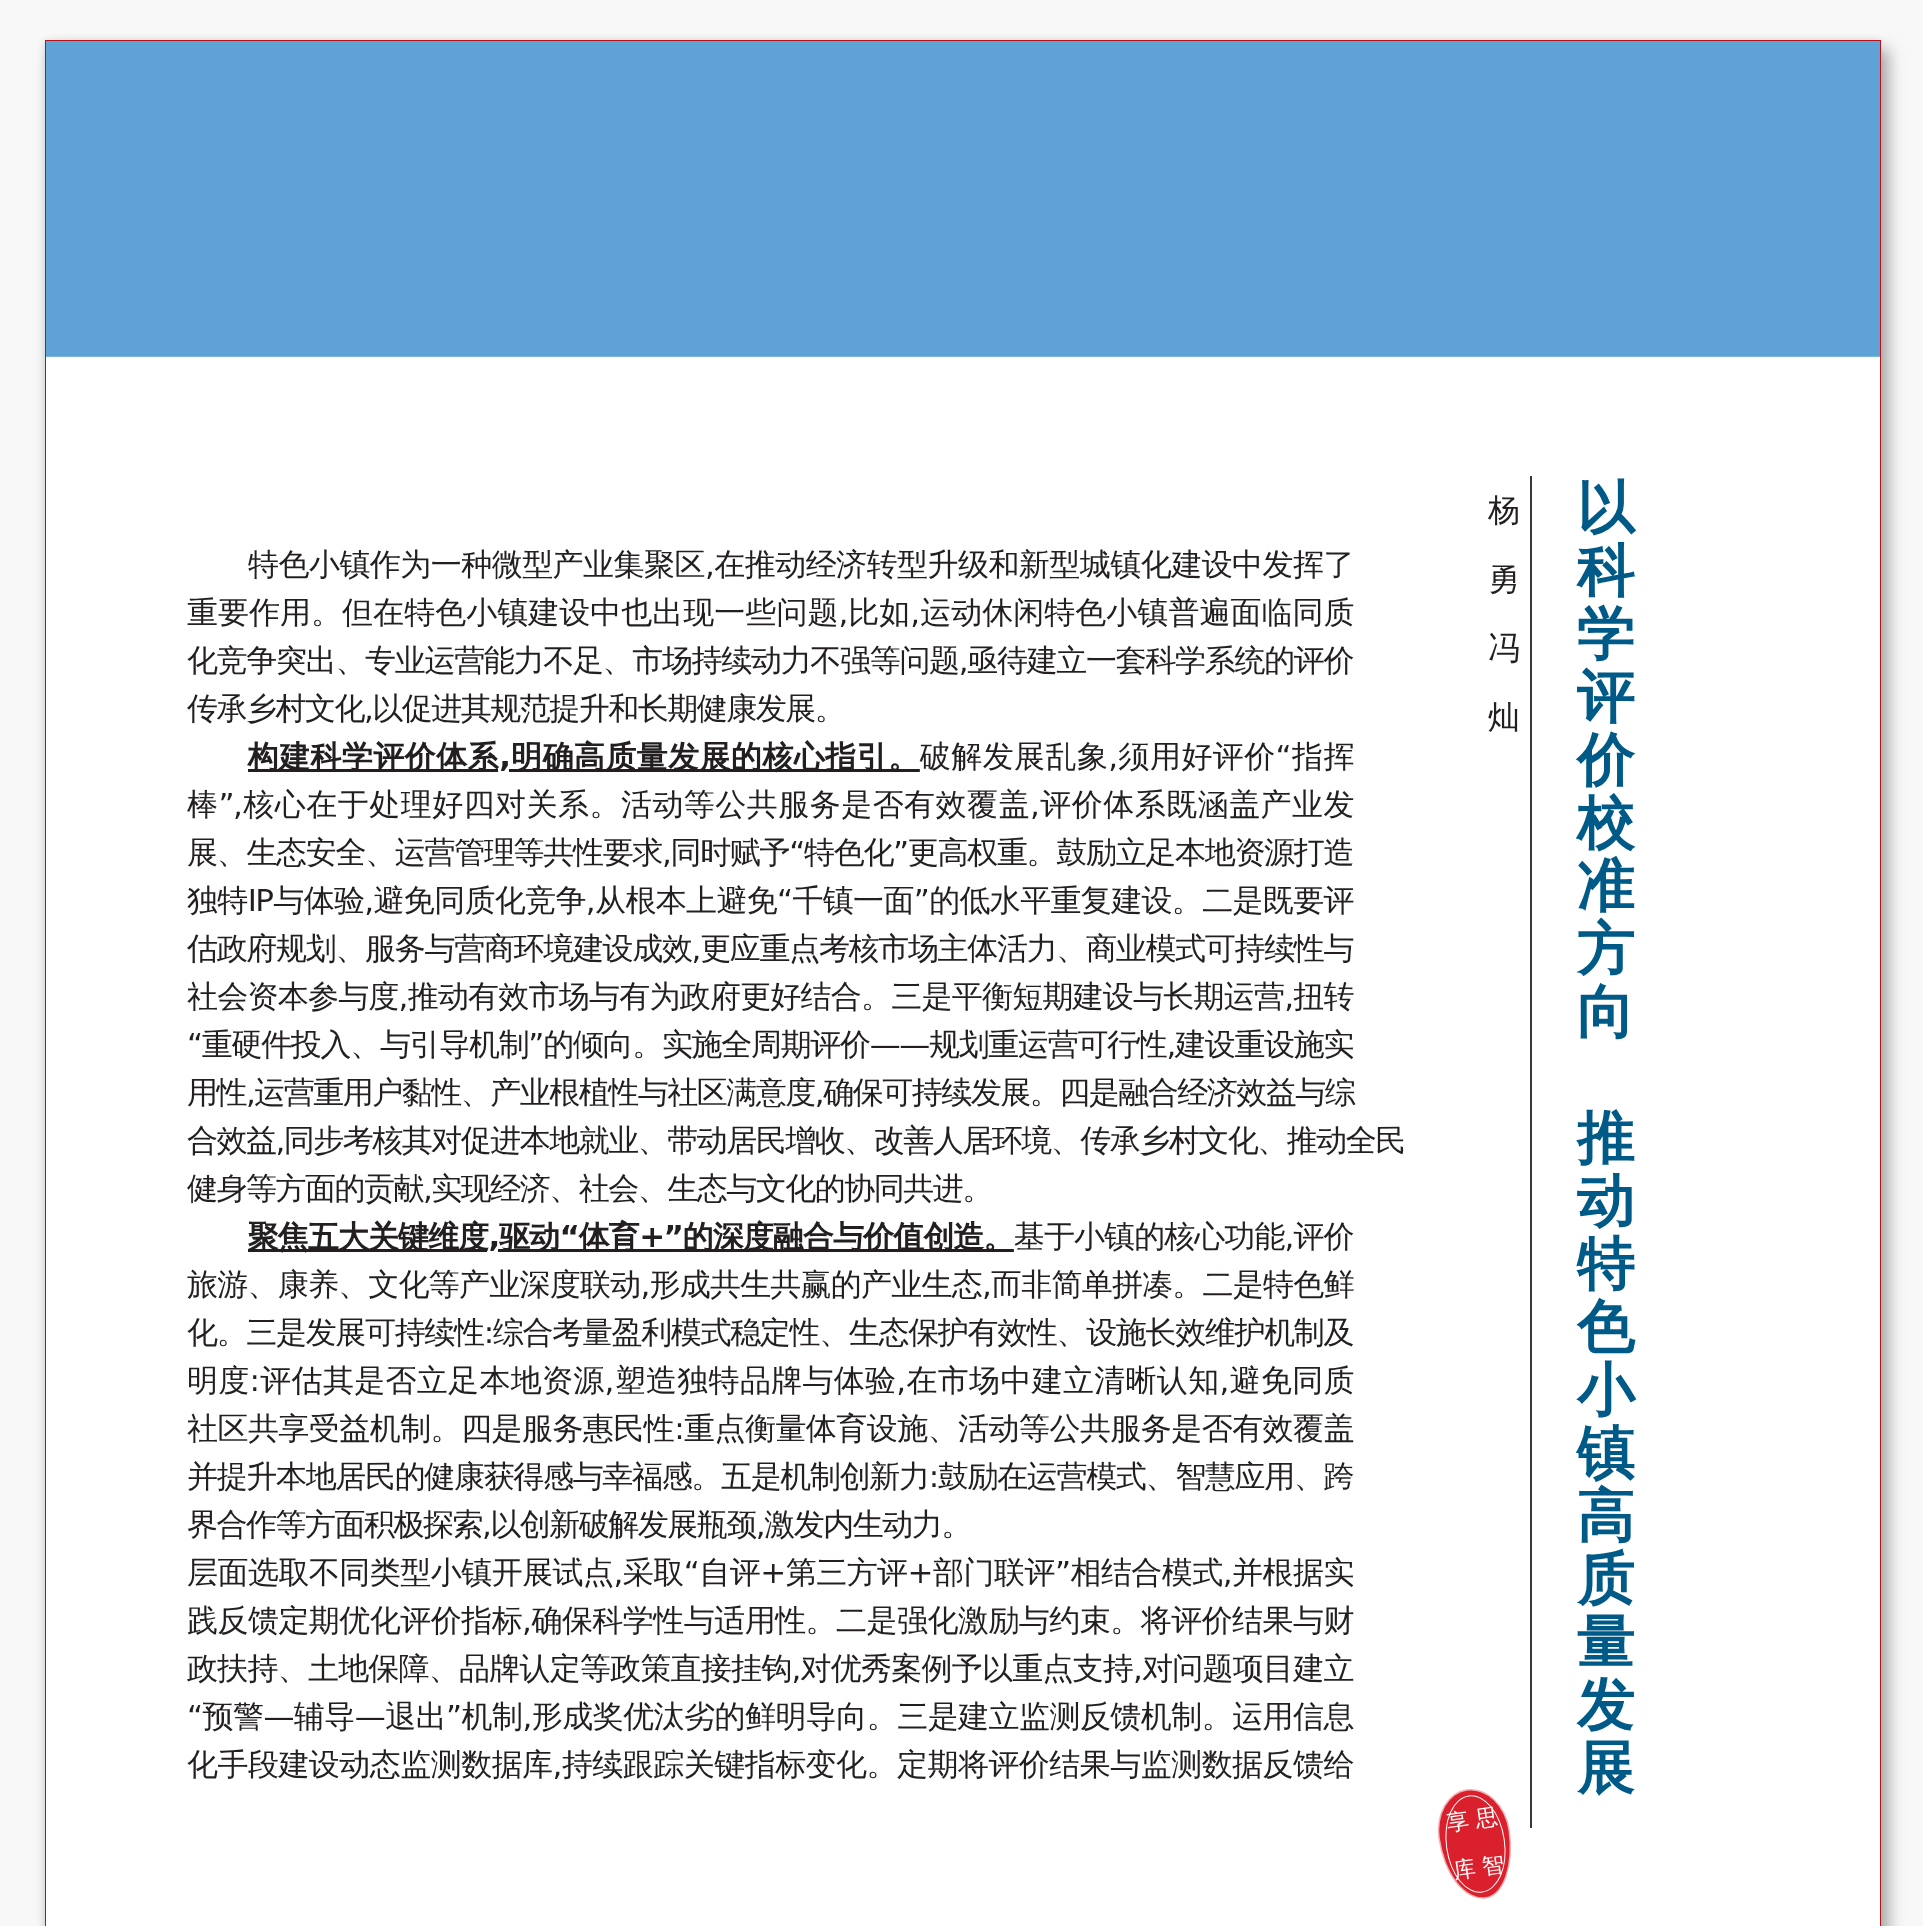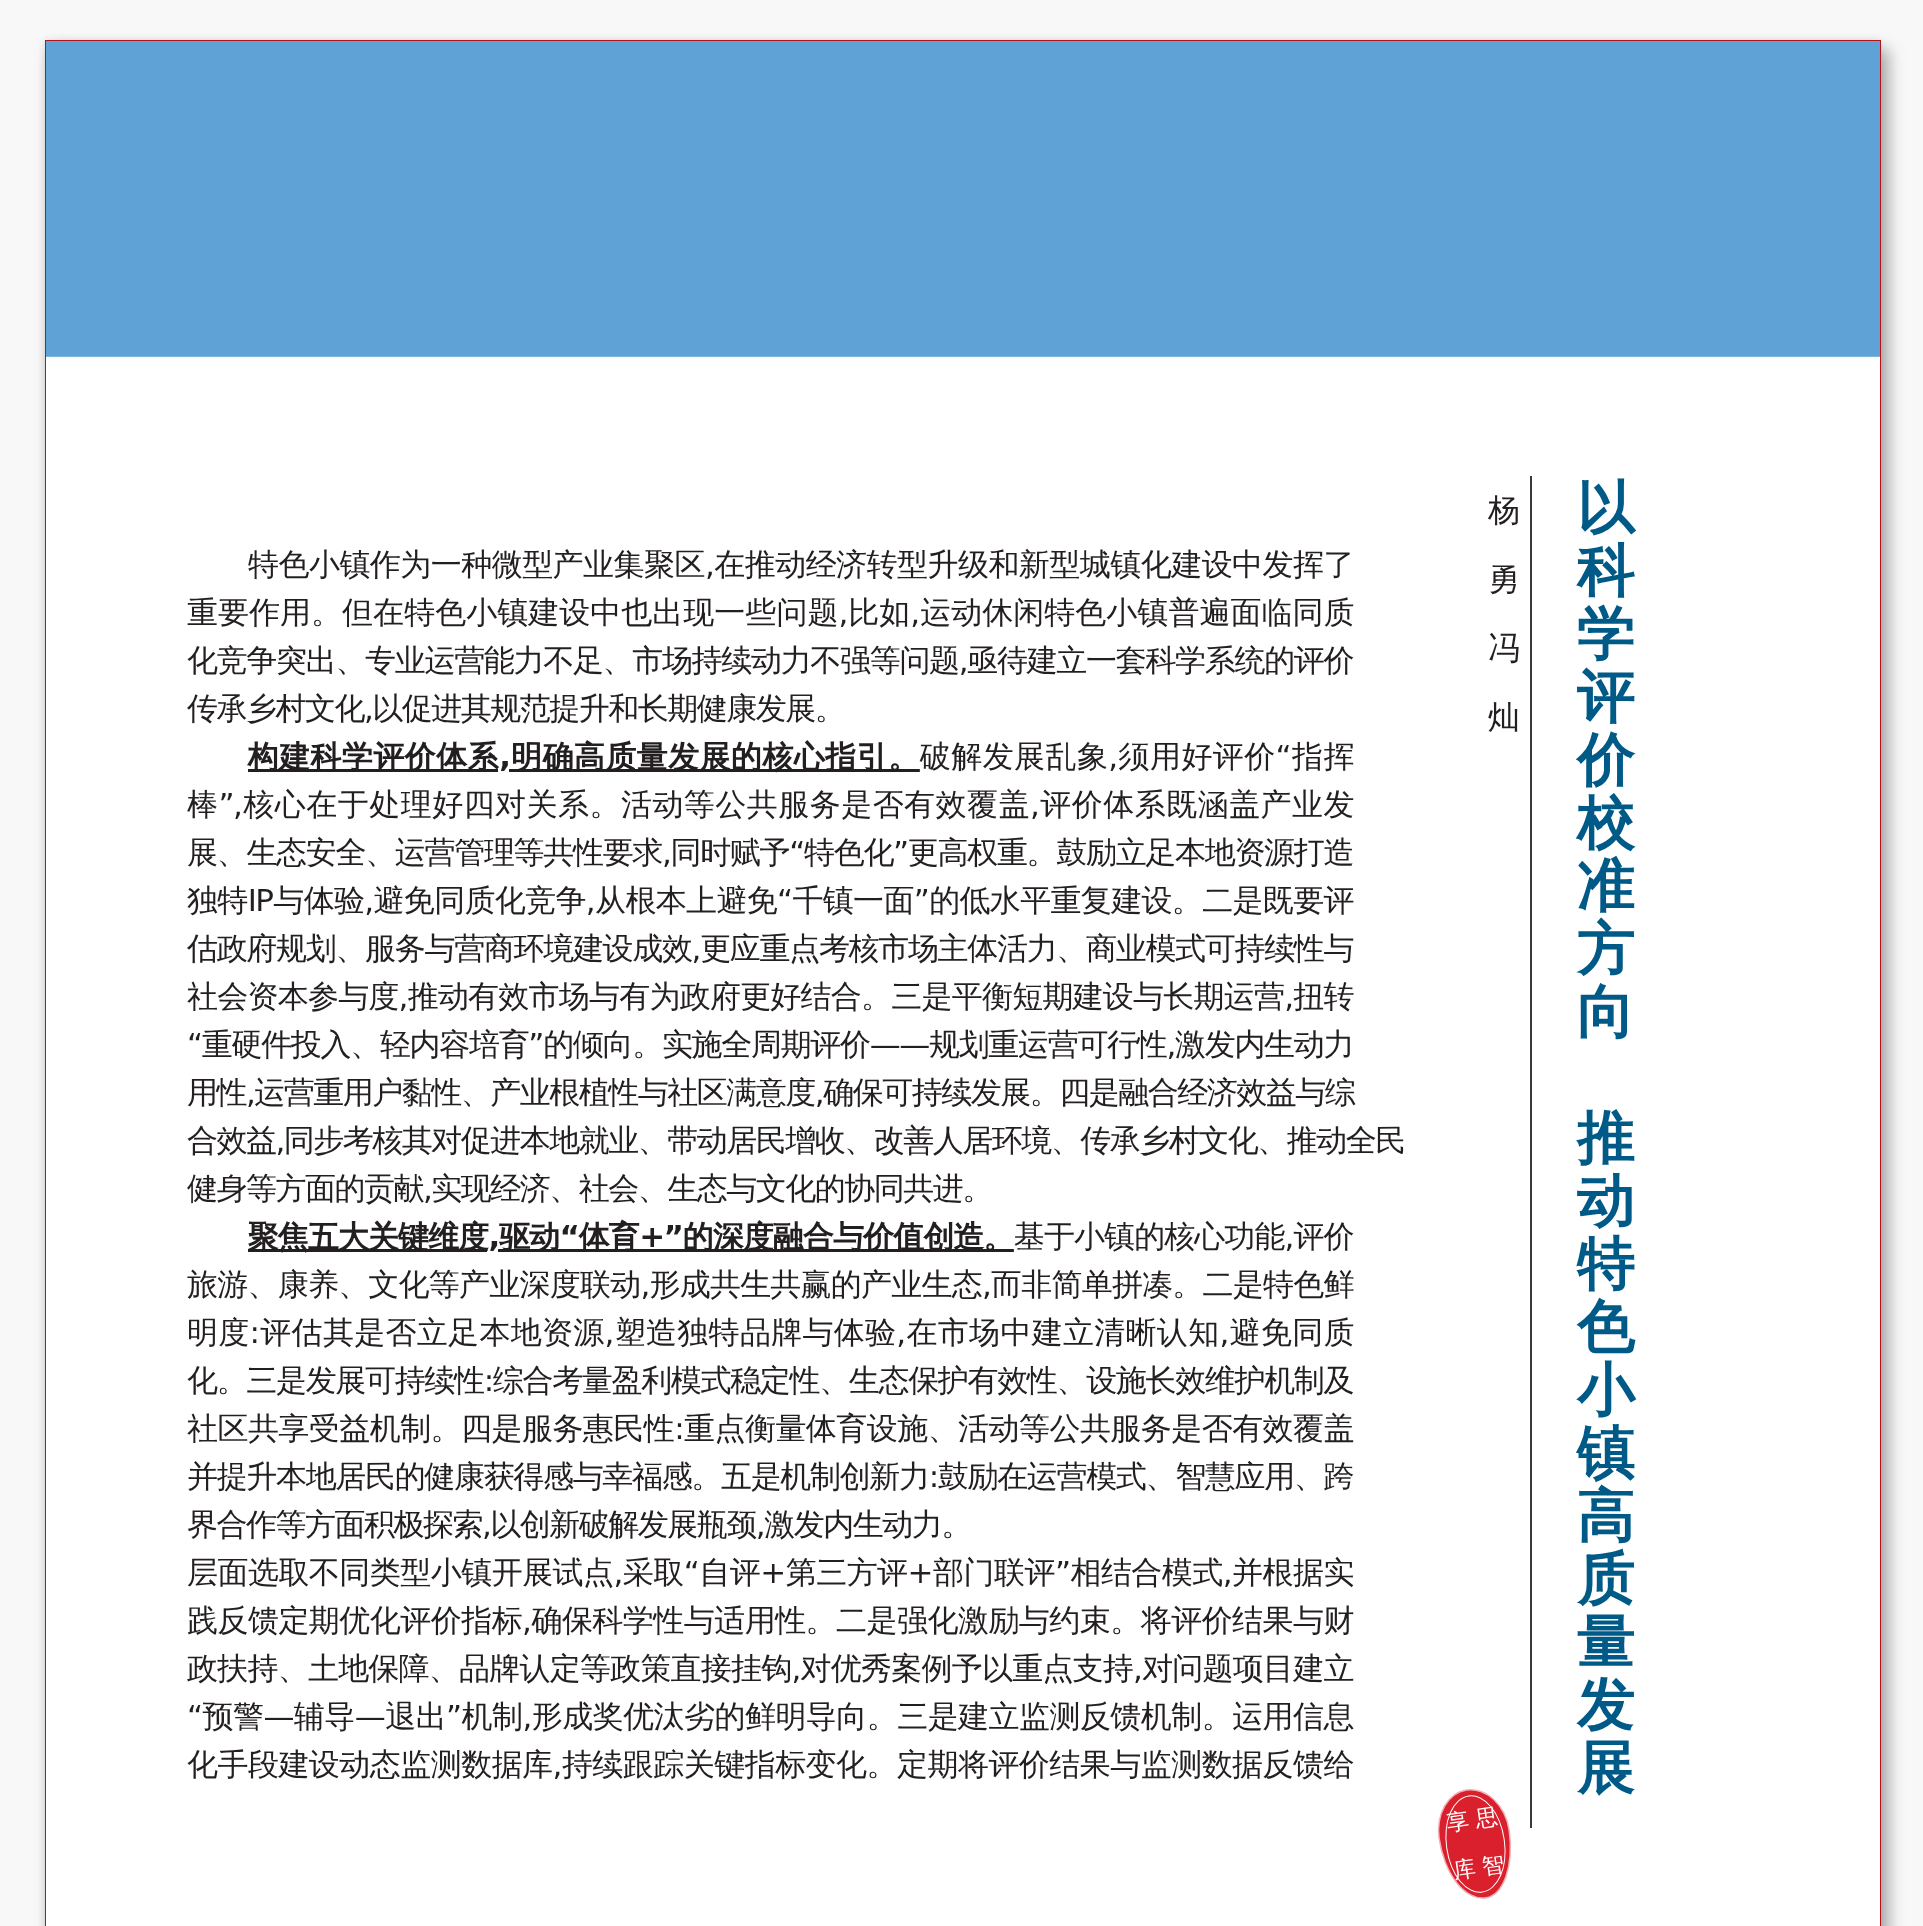--- a/index.html
+++ b/index.html
@@ -123,31 +123,31 @@
       <span class="line last">传承乡村文化,以促进其规范提升和长期健康发展。</span>
     </div>
 
     <div>
       <span class="line indent"><b class="lead">构建科学评价体系,明确高质量发展的核心指引。</b><span>破解发展乱象,须用好评价“指挥</span></span>
       <span class="line">棒”,核心在于处理好四对关系。活动等公共服务是否有效覆盖,评价体系既涵盖产业发</span>
       <span class="line">展、生态安全、运营管理等共性要求,同时赋予“特色化”更高权重。鼓励立足本地资源打造</span>
       <span class="line">独特IP与体验,避免同质化竞争,从根本上避免“千镇一面”的低水平重复建设。二是既要评</span>
       <span class="line">估政府规划、服务与营商环境建设成效,更应重点考核市场主体活力、商业模式可持续性与</span>
       <span class="line">社会资本参与度,推动有效市场与有为政府更好结合。三是平衡短期建设与长期运营,扭转</span>
-      <span class="line">“重硬件投入、轻内容培育”的倾向。实施全周期评价——规划重运营可行性,激发内生动力</span>
+      <span class="line">“重硬件投入、与引导机制”的倾向。实施全周期评价——规划重运营可行性,建设重设施实</span>
       <span class="line">用性,运营重用户黏性、产业根植性与社区满意度,确保可持续发展。四是融合经济效益与综</span>
       <span class="line">合效益,同步考核其对促进本地就业、带动居民增收、改善人居环境、传承乡村文化、推动全民</span>
       <span class="line last">健身等方面的贡献,实现经济、社会、生态与文化的协同共进。</span>
     </div>
 
     <div>
       <span class="line indent"><b class="lead">聚焦五大关键维度,驱动“体育+”的深度融合与价值创造。</b><span>基于小镇的核心功能,评价</span></span>
       <span class="line">旅游、康养、文化等产业深度联动,形成共生共赢的产业生态,而非简单拼凑。二是特色鲜</span>
+      <span class="line">化。三是发展可持续性:综合考量盈利模式稳定性、生态保护有效性、设施长效维护机制及</span>
       <span class="line">明度:评估其是否立足本地资源,塑造独特品牌与体验,在市场中建立清晰认知,避免同质</span>
-      <span class="line">化。三是发展可持续性:综合考量盈利模式稳定性、生态保护有效性、设施长效维护机制及</span>
       <span class="line">社区共享受益机制。四是服务惠民性:重点衡量体育设施、活动等公共服务是否有效覆盖</span>
       <span class="line">并提升本地居民的健康获得感与幸福感。五是机制创新力:鼓励在运营模式、智慧应用、跨</span>
       <span class="line last">界合作等方面积极探索,以创新破解发展瓶颈,激发内生动力。</span>
     </div>
 
     <div>
       <span class="line">层面选取不同类型小镇开展试点,采取“自评+第三方评+部门联评”相结合模式,并根据实</span>
       <span class="line">践反馈定期优化评价指标,确保科学性与适用性。二是强化激励与约束。将评价结果与财</span>
       <span class="line">政扶持、土地保障、品牌认定等政策直接挂钩,对优秀案例予以重点支持,对问题项目建立</span>
       <span class="line">“预警—辅导—退出”机制,形成奖优汰劣的鲜明导向。三是建立监测反馈机制。运用信息</span>

